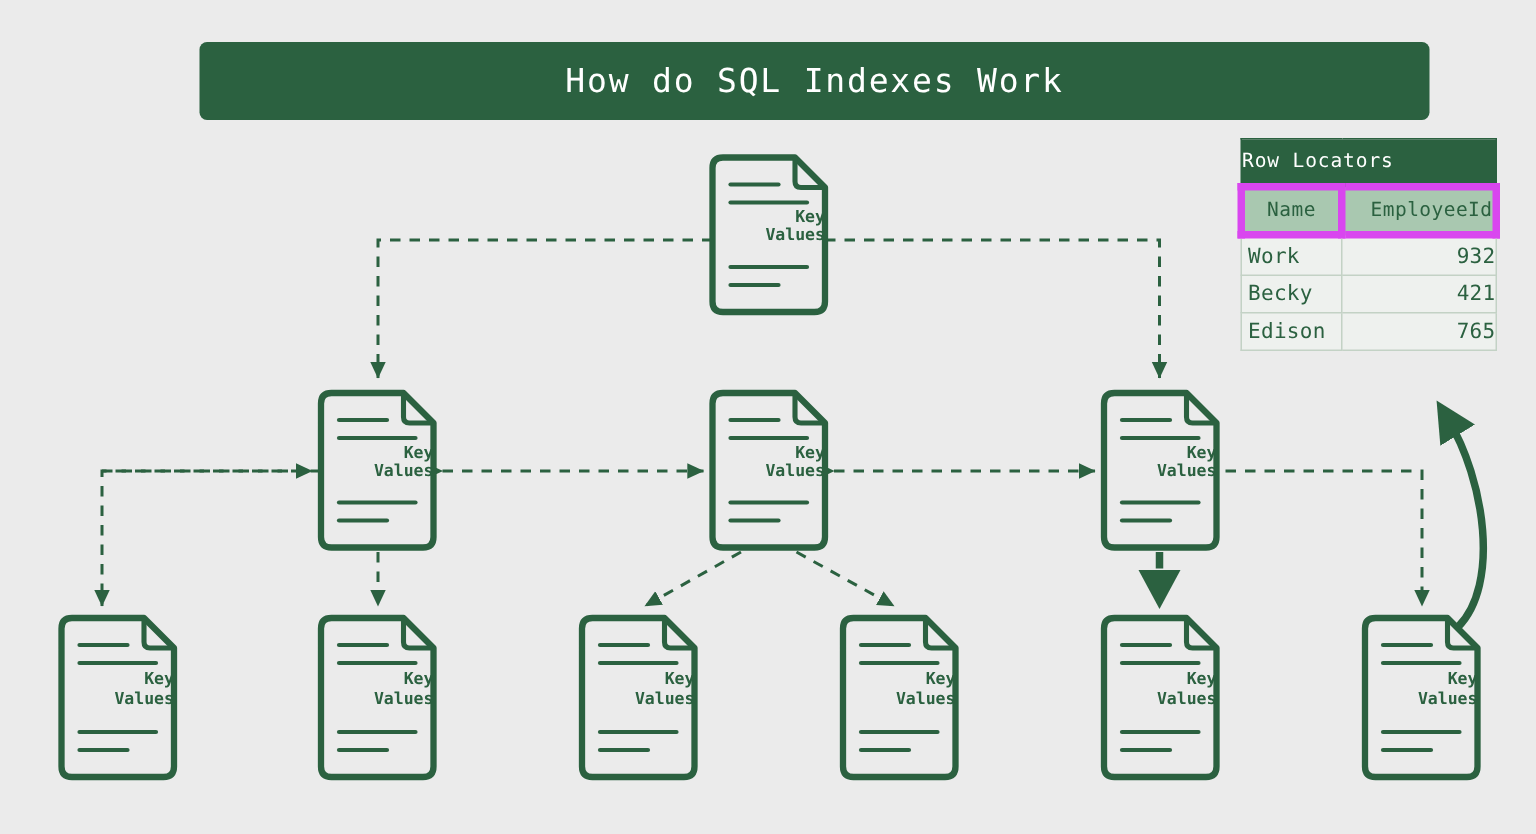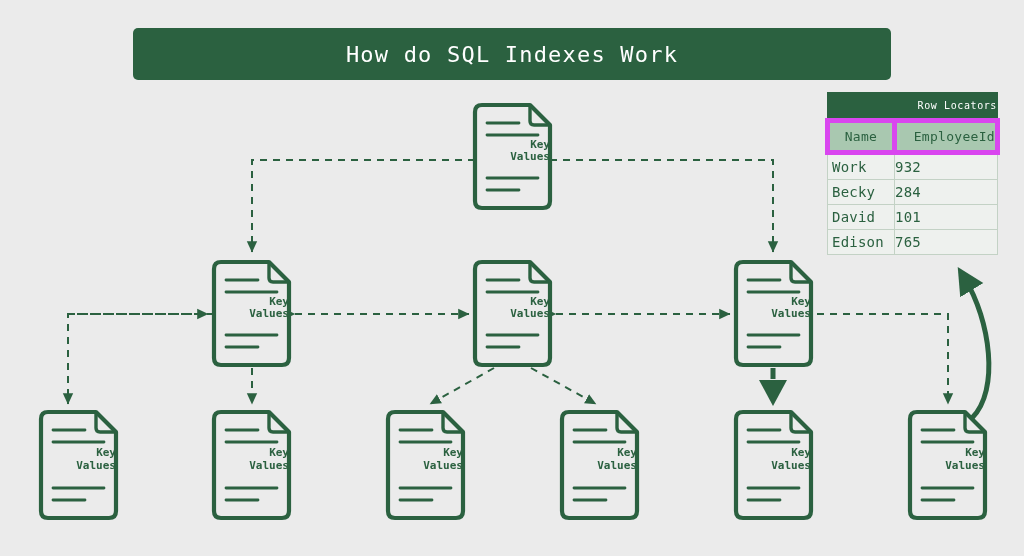--- a/index.html
+++ b/index.html
@@ -17,21 +17,21 @@
   #canvas {
     position: absolute;
     left: 0; top: 0;
     width: 1024px;
     height: 556px;
   }
   .title-banner {
     position: absolute;
     left: 133px;
     top: 28px;
-    width: 758px;
+    width: 820px;
     height: 52px;
     background: #2b6140;
     border-radius: 5px;
     display: flex;
     align-items: center;
     justify-content: center;
   }
   .title-text {
     color: #ffffff;
     font-family: "DejaVu Sans Mono", "Liberation Mono", monospace;
@@ -45,22 +45,22 @@
     position: absolute;
     left: 825px;
     top: 92px;
     width: 175px;
     border-collapse: collapse;
     font-family: "DejaVu Sans Mono", "Liberation Mono", monospace;
   }
   .locator-table .tbl-title {
     background: #2b6140;
     color: #ffffff;
-    font-size: 10px;
-    text-align: right;
+    font-size: 13px;
+    text-align: left;
     padding: 7px 0 7px 0;
     letter-spacing: 0.6px;
     border: 1px solid #2b6140;
   }
   .locator-table .tbl-head {
     background: #a9c8b0;
     color: #2b6140;
     font-size: 13px;
     padding: 6px 0 6px 0;
     letter-spacing: 0.3px;
@@ -70,21 +70,21 @@
   .locator-table .tbl-head.col-id   { text-align: right; }
   .locator-table td.cell {
     background: #eef1ee;
     color: #2b6140;
     font-size: 14px;
     padding: 4px 0 4px 0;
     border: 1px solid #c3d2c5;
     letter-spacing: 0.2px;
   }
   .locator-table td.cell.name { text-align: left;   padding-left: 4px; }
-  .locator-table td.cell.id   { text-align: left; }
+  .locator-table td.cell.id   { text-align: right; }
   .doc-label {
     position: absolute;
     left: 0;
     width: 100%;
     text-align: right;
     color: #2b6140;
     font-family: "DejaVu Sans Mono", "Liberation Mono", monospace;
     font-weight: 700;
     line-height: 1.15;
     pointer-events: none;
@@ -259,25 +259,21 @@
     <tr>
       <td class="tbl-head col-name">Name</td>
       <td class="tbl-head col-id">EmployeeId</td>
     </tr>
     <tr>
       <td class="cell name">Work</td>
       <td class="cell id">932</td>
     </tr>
     <tr>
       <td class="cell name">Becky</td>
-      <td class="cell id">284</td>
-    </tr>
-    <tr>
-      <td class="cell name">David</td>
-      <td class="cell id">101</td>
+      <td class="cell id">421</td>
     </tr>
     <tr>
       <td class="cell name">Edison</td>
       <td class="cell id">765</td>
     </tr>
   </tbody>
 </table>
 
 <div id="node-container">
     <div class="doc-label" style="left: 475px; width: 75px; top: 138.5px; font-size: 11px;"><span>Key</span><br><span>Values</span></div>

